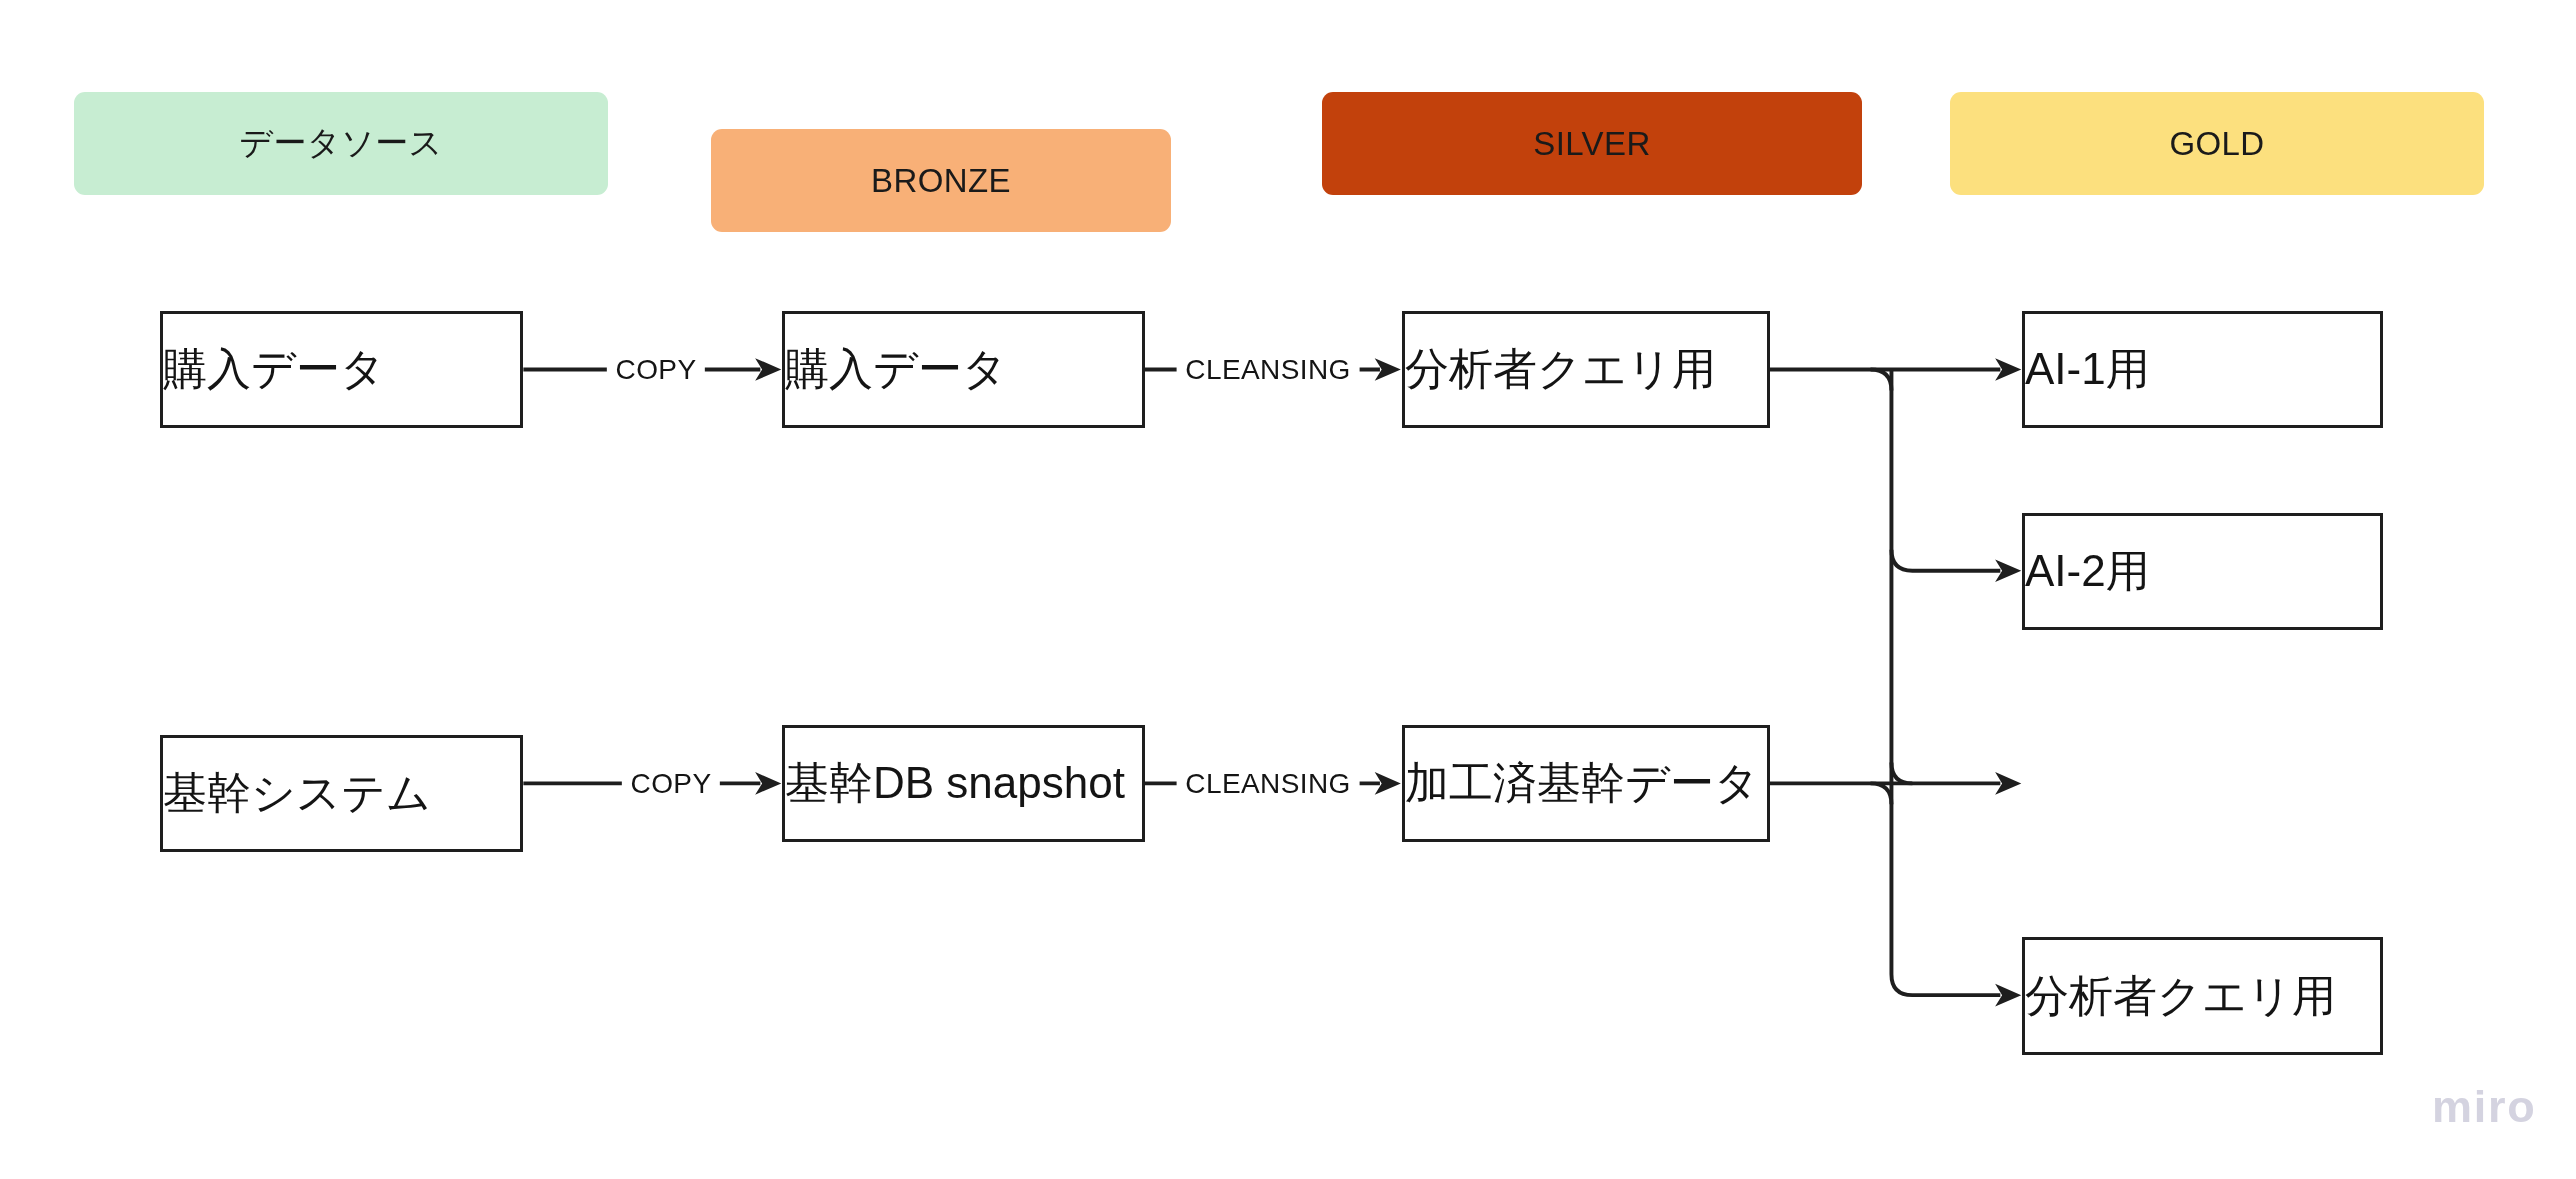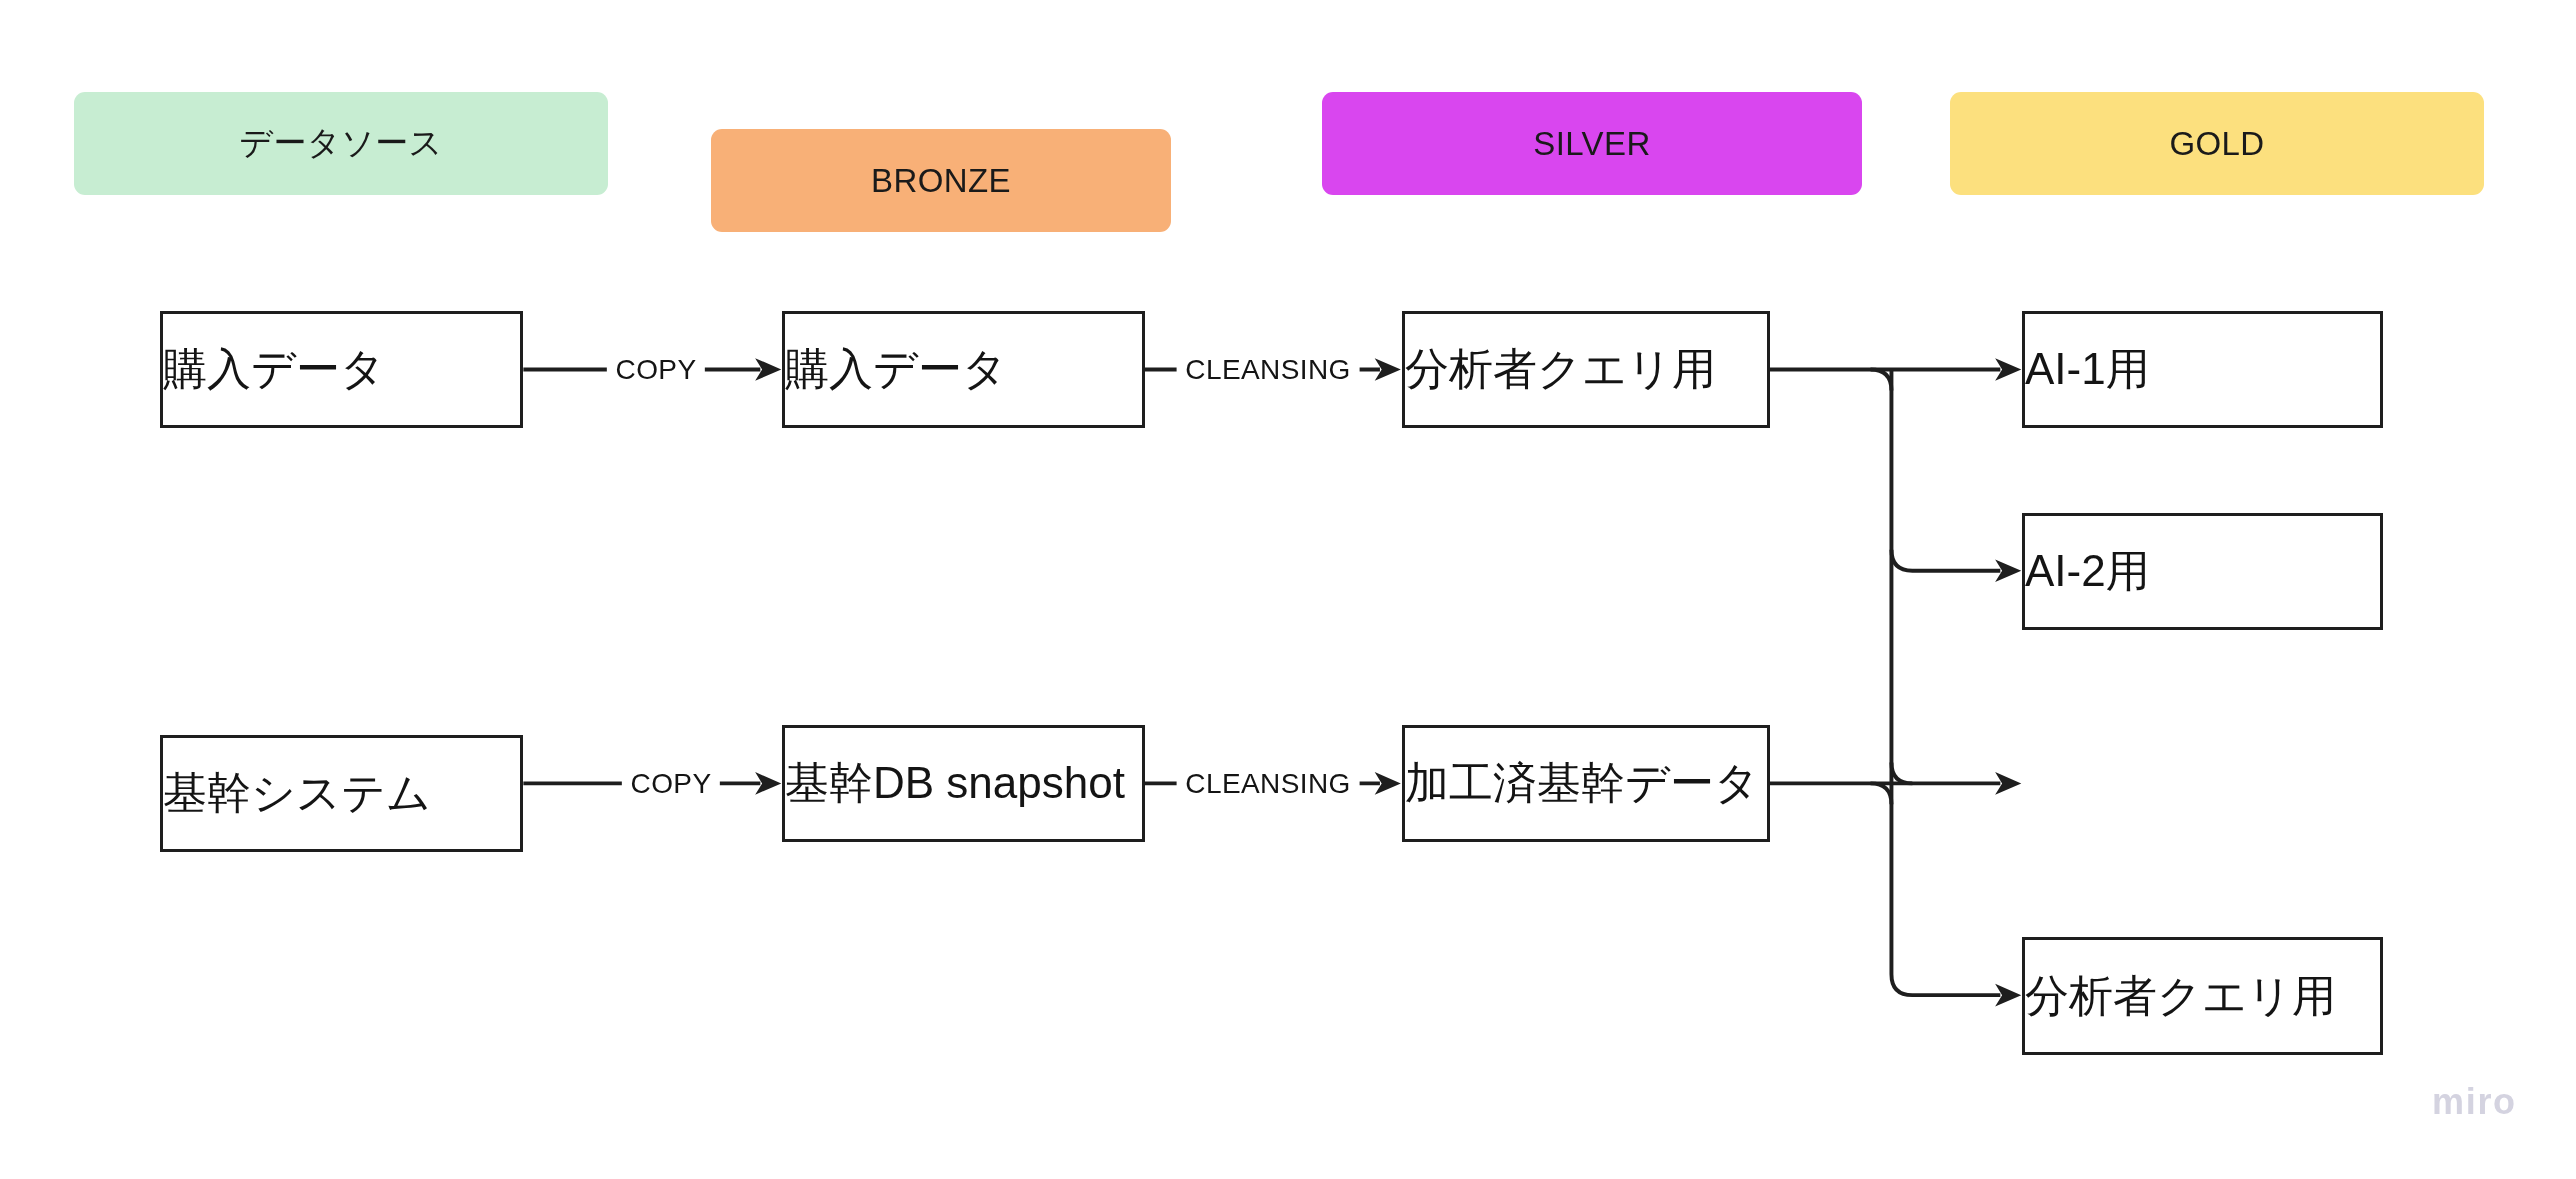--- a/index.html
+++ b/index.html
@@ -28,21 +28,21 @@
     display:flex;align-items:center;
     font-size:44px;color:#141414;white-space:nowrap;
   }
   .edge-label{
     position:absolute;transform:translate(-50%,-50%);
     background:#ffffff;padding:2.6px 8.7px;line-height:1;
     font-size:28px;color:#141414;letter-spacing:0.4px;white-space:nowrap;
   }
   .watermark{
     position:absolute;left:2432px;top:1081px;
-    font-size:36px;font-weight:700;letter-spacing:1.7px;color:var(--wm);
+    font-size:45px;font-weight:700;letter-spacing:1.7px;color:var(--wm);
   }
   
   .pill-1{left:74px;width:534px;}
   .pill-2{left:711px;width:460px;margin-top:37px;}
   .pill-3{left:1322px;width:540px;}
   .pill-4{left:1950px;width:534px;}
   
   .n-purchase-source{left:160px;top:311px;width:363px;}
   .n-purchase-bronze{left:782px;top:311px;width:363px;}
   .n-purchase-silver{left:1402px;top:311px;width:368px;}
@@ -109,21 +109,21 @@
       <polygon class="head" points="2319,899 2289,886 2297,899 2289,912"></polygon>
     </g>
   </svg>
 
   <div class="lane-pill pill-1" style="background-color: rgb(199, 237, 210);">
     <span>データソース</span>
   </div>
   <div class="lane-pill pill-2" style="background-color: rgb(248, 176, 119);">
     <span>BRONZE</span>
   </div>
-  <div class="lane-pill pill-3" style="background-color: #d946ef;">
+  <div class="lane-pill pill-3" style="background-color: #c2410c;">
     <span>SILVER</span>
   </div>
   <div class="lane-pill pill-4" style="background-color: rgb(252, 224, 126); text-align: right;">
     <span>GOLD</span>
   </div>
 
   <div class="node n-purchase-source">
     <span>購入データ</span>
   </div>
   <div class="node n-purchase-bronze">

